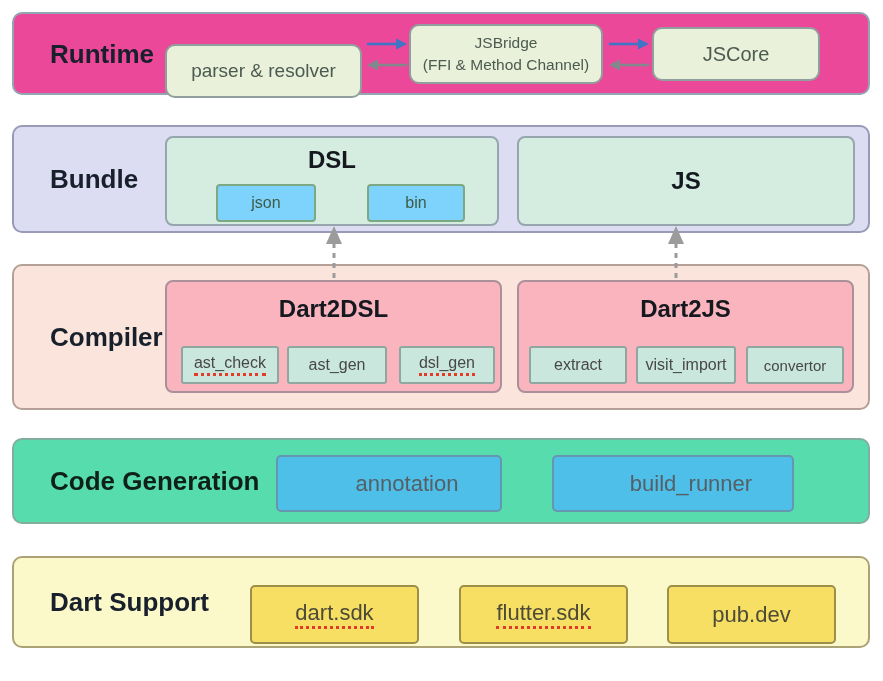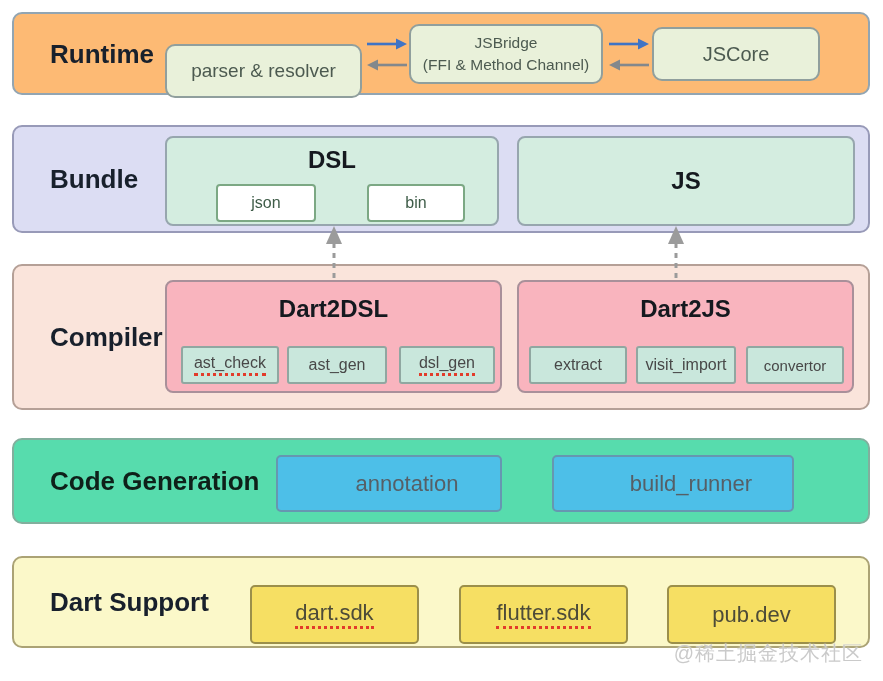--- a/index.html
+++ b/index.html
@@ -4,21 +4,21 @@
 <style>
   html,body { margin:0; padding:0; background:#ffffff; }
   .canvas {
     position:relative; width:883px; height:681px; background:#ffffff;
     font-family:"Liberation Sans", sans-serif; overflow:hidden;
   }
   .layer {
     position:absolute; left:12px; width:858px; box-sizing:border-box;
     border:2px solid; border-radius:10px;
   }
-  #layer-runtime  { top:12px;  height:83px;  background:#fdba74; border-color:#92a5b2; }
+  #layer-runtime  { top:12px;  height:83px;  background:#ec4899; border-color:#92a5b2; }
   #layer-bundle   { top:125px; height:108px; background:#dcddf3; border-color:#989ab8; }
   #layer-compiler { top:264px; height:146px; background:#fae4db; border-color:#b5a097; }
   #layer-codegen  { top:438px; height:86px;  background:#57dcad; border-color:#82af9d; }
   #layer-dart     { top:556px; height:92px; background:#fbf8c9; border-color:#aba375; }
 
   .layer-label {
     position:absolute; left:36px; top:50%; transform:translateY(-50%);
     font-size:26px; font-weight:bold; color:#18202c; white-space:nowrap;
   }
   .node {
@@ -38,21 +38,21 @@
   .box-mint.centered { justify-content:center; }
   .box-pink {
     background:#f9b4be; border:2px solid #a9909a; border-radius:8px;
     flex-direction:column; justify-content:flex-start;
   }
   .big-title { font-size:24px; font-weight:bold; color:#15191f; }
   .box-mint .big-title { margin-top:8px; }
   .box-pink .big-title { margin-top:13px; }
 
   .chip-green {
-    background:#ffffff; border:2px solid #7ca884; border-radius:4px;
+    background:#7dd3fc; border:2px solid #7ca884; border-radius:4px;
     color:#3e5c48; font-size:16px;text-align:center;
   }
   .chip-mint {
     background:#c9e7dc; border:2px solid #90a7a1; border-radius:3px;
     color:#484848; font-size:16px;
   }
   .chip-blue {
     background:#4dbfe8; border:2px solid #6697b1; border-radius:5px;
     color:#565f66; font-size:22px;padding-left:36px;
   }
@@ -191,14 +191,13 @@
       <span class="misspell">dart.sdk</span>
     </div>
     <div class="node chip-yellow" style="left:445px; top:27px; width:169px; height:59px;">
       <span class="misspell">flutter.sdk</span>
     </div>
     <div class="node chip-yellow" style="left:653px; top:27px; width:169px; height:59px;">
       <span>pub.dev</span>
     </div>
   </div>
 
-  <div class="watermark">@稀土掘金技术社区</div>
 </div>
 
 </body></html>

